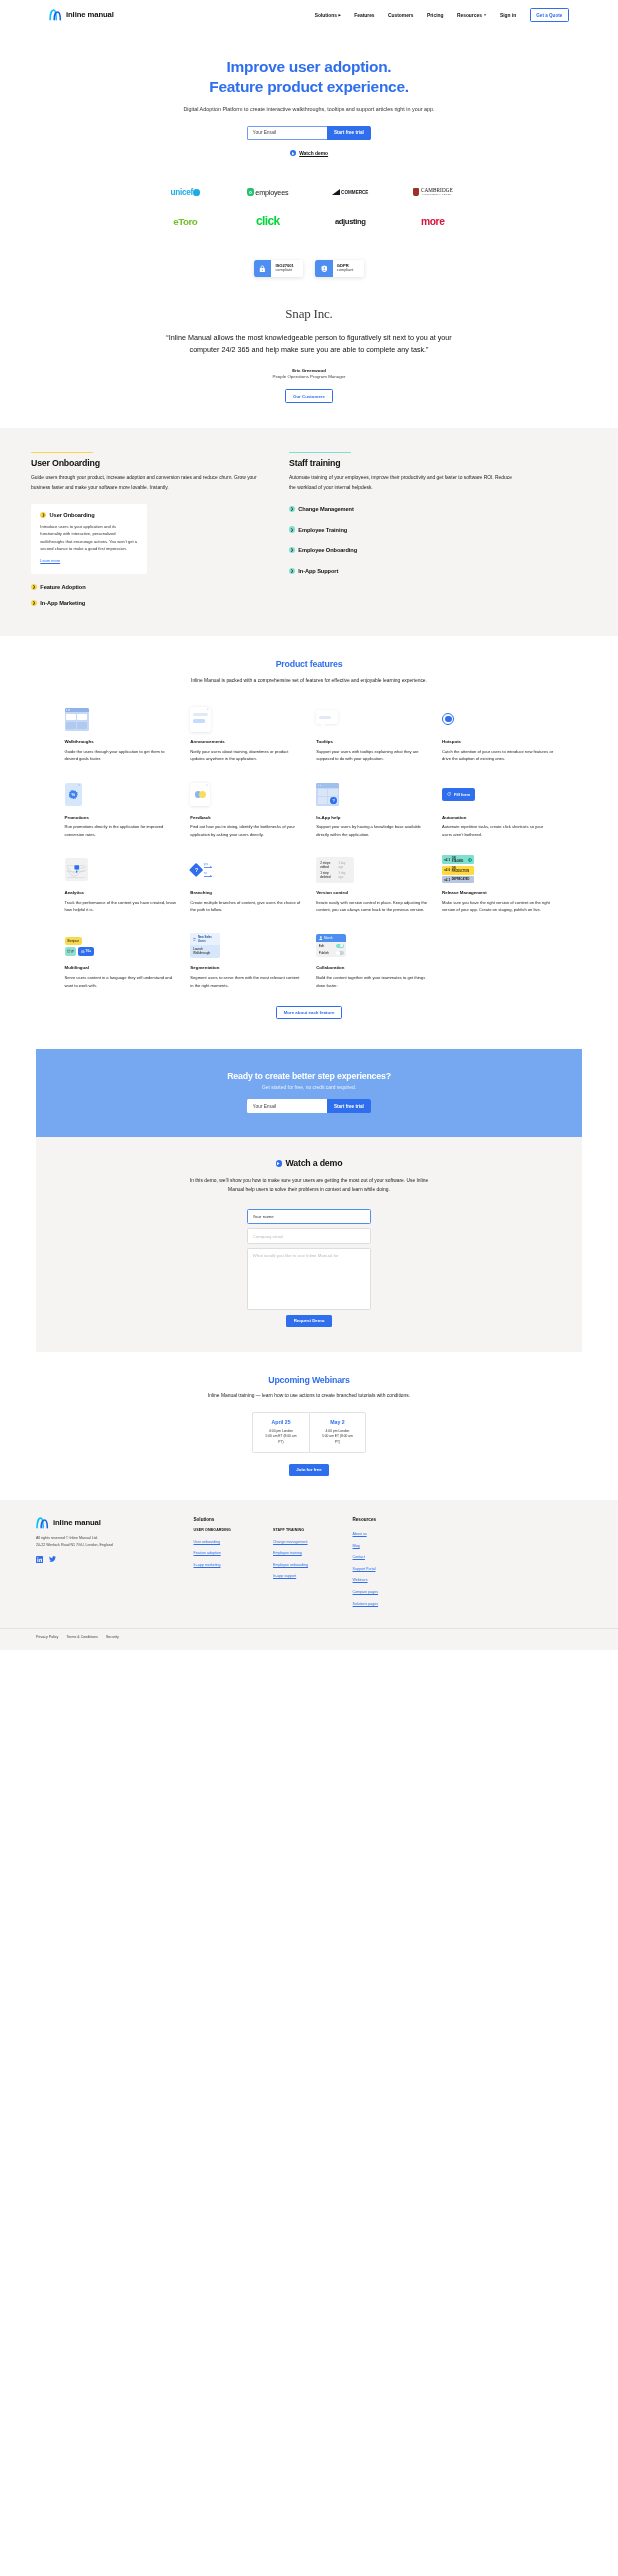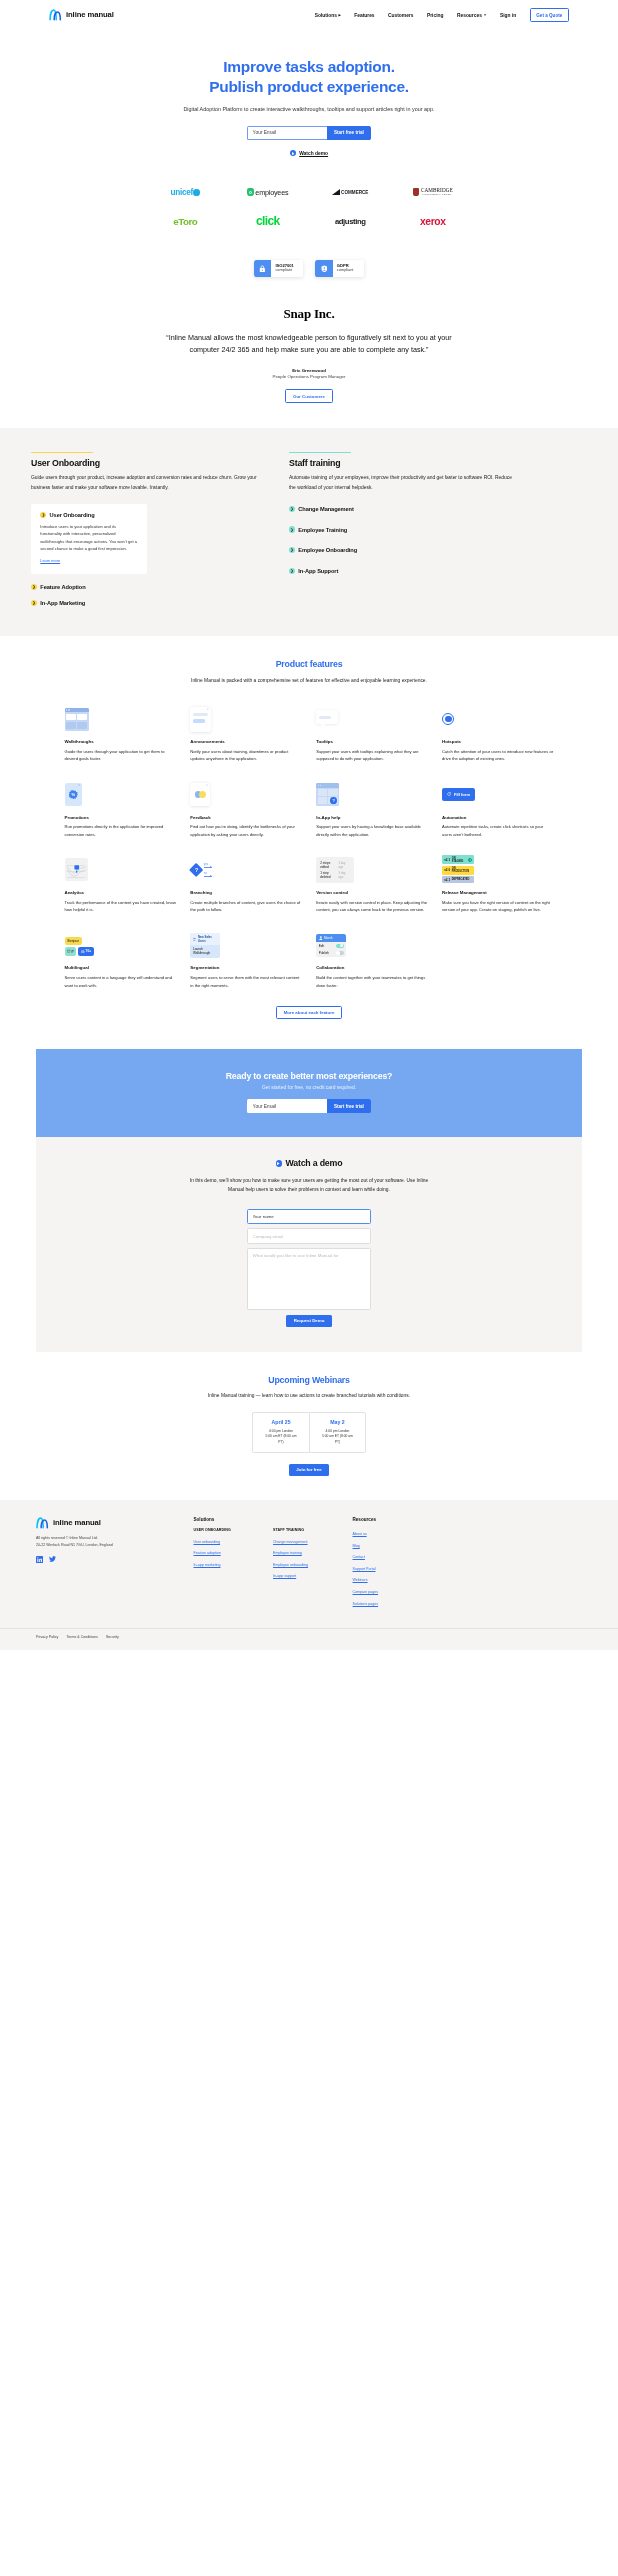--- a/index.html
+++ b/index.html
@@ -109,22 +109,22 @@
     width: 17.5px; background: #4d8ef0; display: flex;
     align-items: center; justify-content: center; color: #fff;
   }
   .badge .tx { padding: 3.6px 4.1px; line-height: 1.25; }
   .badge .tx .b1 { font-size: 4.1px; font-weight: 800; color: #111; }
   .badge .tx .b2 { font-size: 3.9px; color: #444; }
 
   
   .testimonial { text-align: center; padding: 13.4px 0 25px; }
   .t-company {
-    font-family: "Liberation Serif", serif; font-weight: 700;
-    font-size: 13px; color: #000000; letter-spacing: -0.2px;
+    font-family: "Liberation Serif", serif; font-weight: 400;
+    font-size: 13px; color: #404040; letter-spacing: -0.2px;
   }
   .t-quote {
     width: 289px; margin: 10.3px auto 0; font-size: 7.2px;
     line-height: 1.68; color: #111;
   }
   .t-name { margin-top: 11.3px; font-size: 4.4px; font-weight: 700; color: #111; }
   .t-role { margin-top: 1.5px; font-size: 4.4px; color: #444; }
   .btn-outline {
     display: inline-block; margin-top: 10.3px; border: 0.6px solid #2f6fed;
     color: #2f6fed; background: #fff; border-radius: 1.5px;
@@ -332,22 +332,22 @@
         <span>Resources</span>
         <span class="caret">▼</span>
       </a>
     <a href="#">Sign in</a>
     <button class="btn-quote">Get a Quote</button>
   </nav>
 </header>
 
 <section class="hero">
   <h1>
-    <span>Improve tasks adoption.</span><br>
-    <span>Publish product experience.</span>
+    <span>Improve user adoption.</span><br>
+    <span>Feature product experience.</span>
   </h1>
   <p class="sub">Digital Adoption Platform to create interactive walkthroughs, tooltips and support articles right in your app.</p>
   <div class="email-form">
     <input type="text" placeholder="Your Email" style="">
     <button>Start free trial</button>
   </div>
   <div class="watch-link">
     <span class="play-dot">
       <svg width="2.6" height="3.1" viewBox="0 0 5 6">
           <path d="M0 0 L5 3 L0 6 Z" fill="#fff"></path>
@@ -393,21 +393,21 @@
     <div class="logo-cell">
         <span class="lg-etoro">eToro</span>
       </div>
     <div class="logo-cell">
         <span class="lg-sage">click</span>
       </div>
     <div class="logo-cell">
         <span class="lg-pipe">adjusting</span>
       </div>
     <div class="logo-cell">
-        <span class="lg-xerox">xerox</span>
+        <span class="lg-xerox">more</span>
       </div>
   </div>
 </section>
 
 <section class="badges">
   <div class="badge">
     <div class="ic">
       <svg width="6.7" height="7.7" viewBox="0 0 13 15">
           <rect x="1.5" y="6" width="10" height="8" rx="1.4" fill="#fff"></rect>
           <path d="M4 6 V4.2 A2.5 2.5 0 0 1 9 4.2 V6" fill="none" stroke="#fff" stroke-width="1.6"></path>
@@ -753,21 +753,21 @@
     </div>
 
   </div>
 
   <div class="btn-center">
     <button class="btn-outline" style="margin-top:0">More about each feature</button>
   </div>
 </section>
 
 <section class="cta">
-  <h2>Ready to create better most experiences?</h2>
+  <h2>Ready to create better step experiences?</h2>
   <p>Get started for free, no credit card required.</p>
   <div class="email-form">
     <input type="text" placeholder="Your Email" style="">
     <button>Start free trial</button>
   </div>
 </section>
 
 <section class="demo">
   <h2>
     <span class="play-dot">

